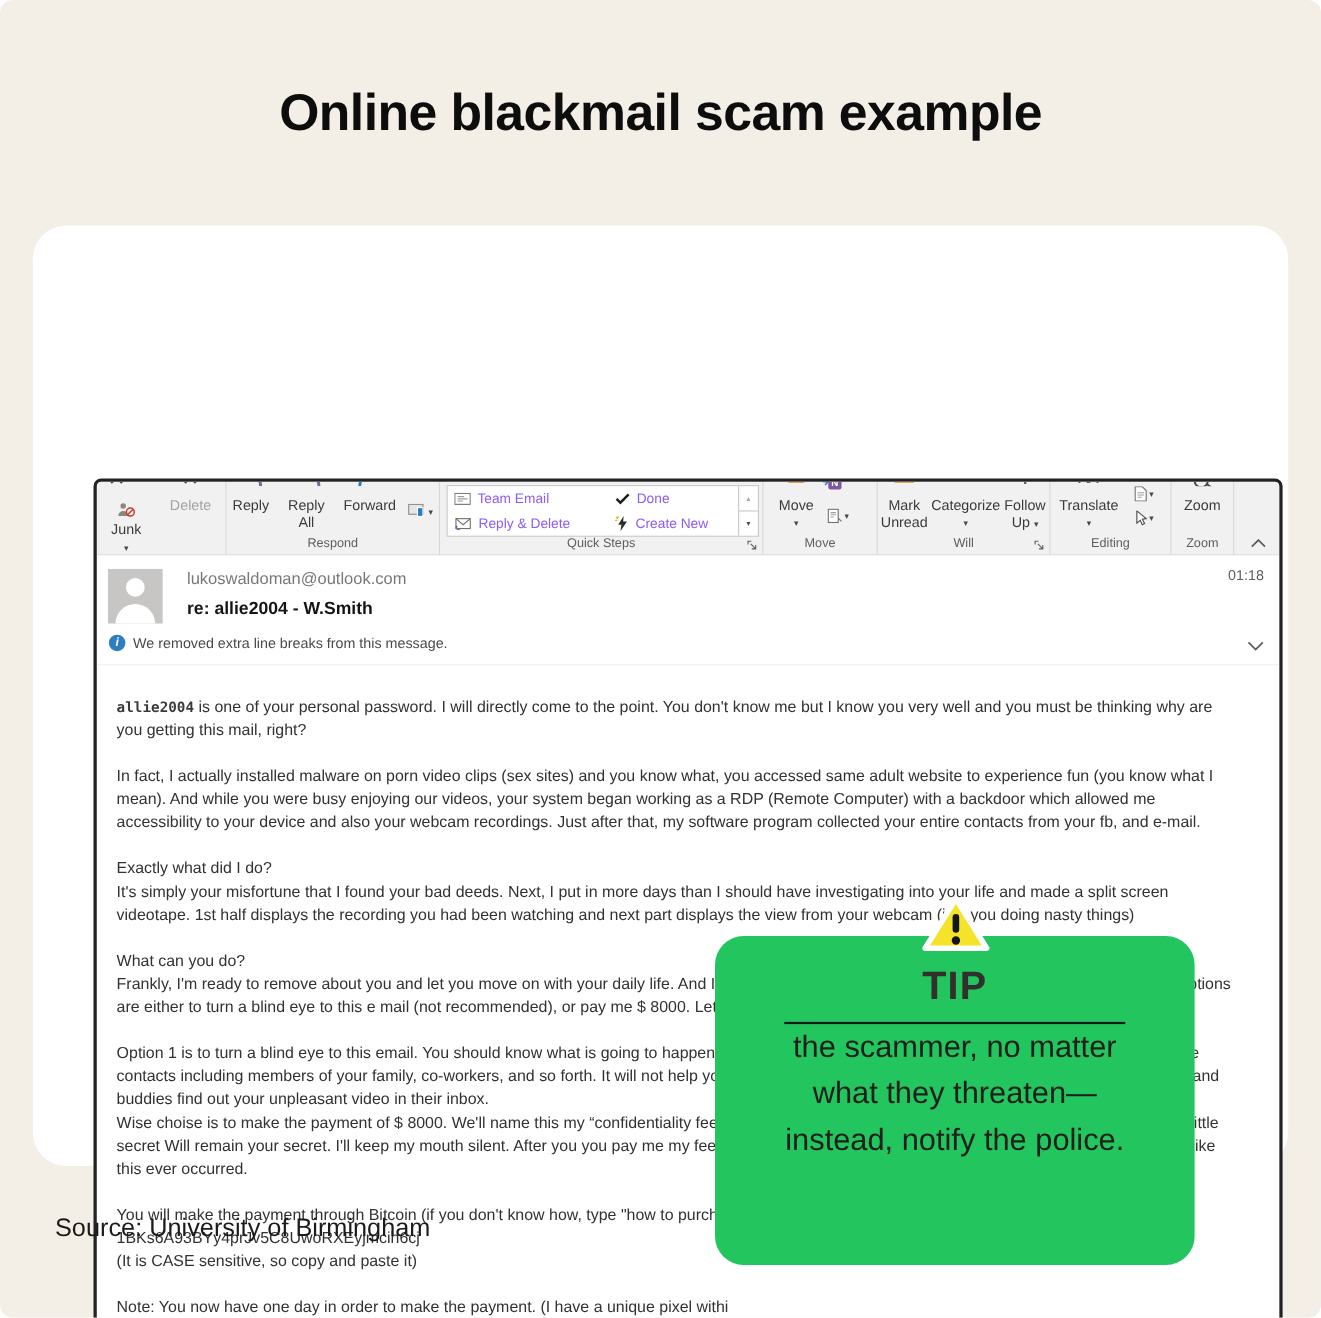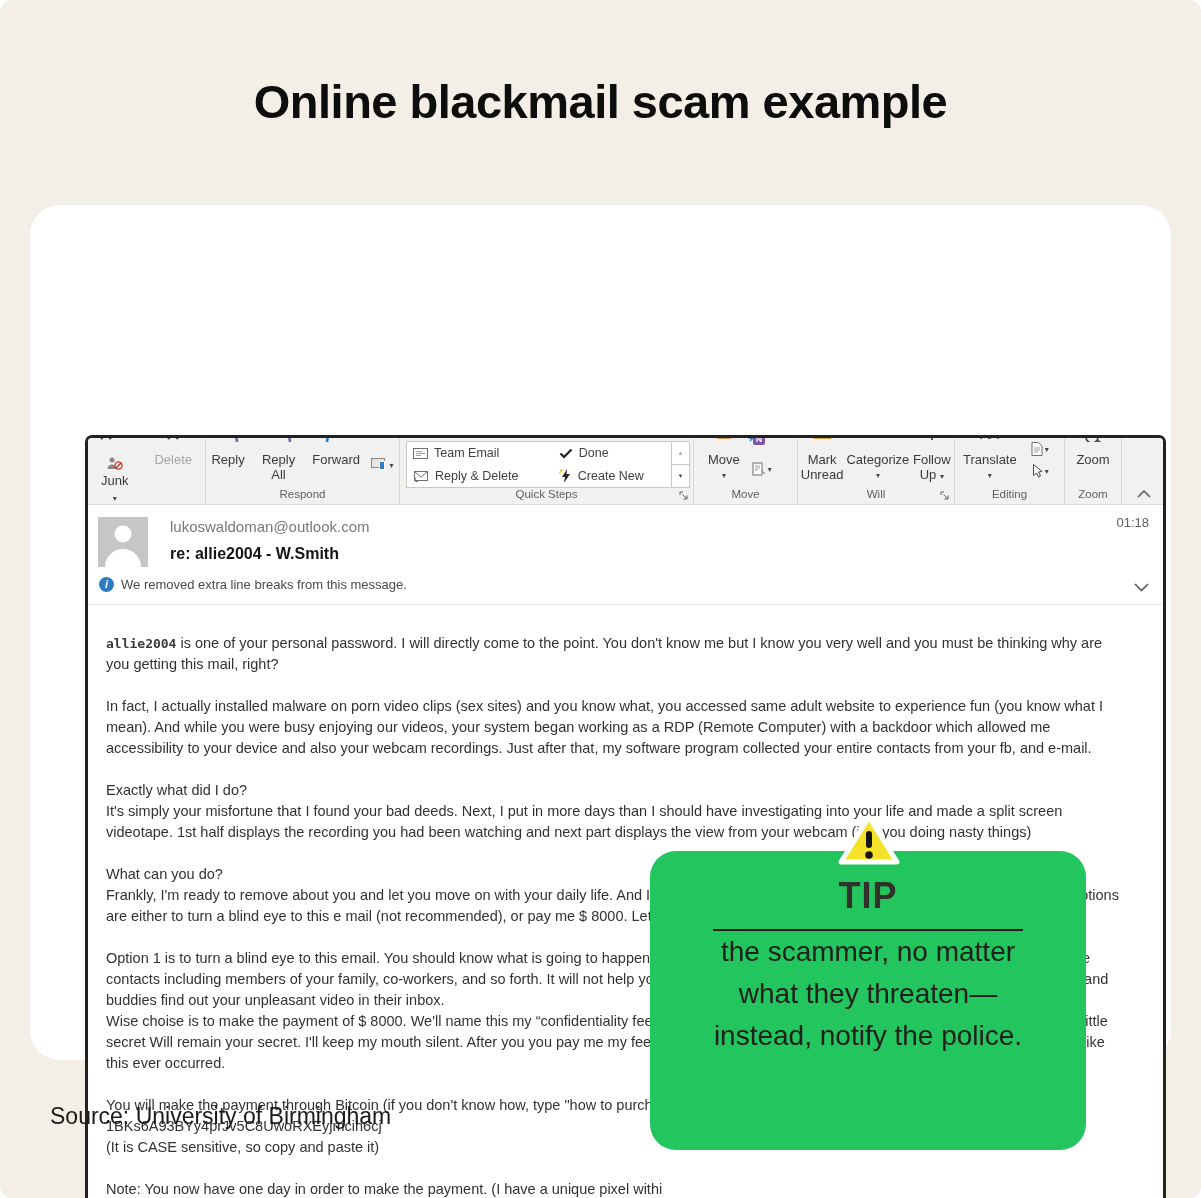--- a/index.html
+++ b/index.html
@@ -23,21 +23,21 @@
   .rbtn{position:relative;padding-top:14px;font-size:13px;color:#3B3A39;text-align:center;line-height:15px;cursor:default;flex-direction:column;}
   .rbtn.disabled{color:#A6A4A2;}
   .cicon{position:absolute;top:-9px;left:50%;transform:translateX(-50%);}
   .caret{font-family:"DejaVu Sans",sans-serif;font-size:8px;color:#4A4846;}
   .blockc{display:block;margin-top:1px;}
   .junk-btn{display:flex;align-items:center;gap:3px;padding-top:16px;}
   .w44{width:46px}.w48{width:50px}.w64{width:66px}
   
   .qs-panel{margin:3px 3px 0 6px;flex:1;background:#fff;border:1px solid #C9C8C7;display:flex;}
   .qs-grid{flex:1;display:grid;grid-template-columns:1.3fr 1fr;grid-auto-rows:1fr;align-items:center;
-           font-size:12.5px;color:#404040;padding-left:6px;}
+           font-size:12.5px;color:#8b5cf6;padding-left:6px;}
   .qs-item{display:flex;align-items:center;gap:6px;white-space:nowrap;}
   .qs-spin{width:17px;border-left:1px solid #C9C8C7;display:flex;flex-direction:column;}
   .qs-spin>div{flex:1;display:flex;align-items:center;justify-content:center;font-family:"DejaVu Sans",sans-serif;font-size:7px;}
   .qs-spin .dn{border-top:1px solid #C9C8C7;color:#4A4846;}
   .qs-spin .up{color:#A8A6A4;}
   .launcher{position:absolute;right:4px;bottom:3px;}
   .mini-col{position:relative;width:34px;}
   .mini{position:absolute;display:flex;align-items:center;gap:2px;}
   
   .mailheader{height:99px;position:relative;background:#fff;border-bottom:1px solid #EAE9E8;}

